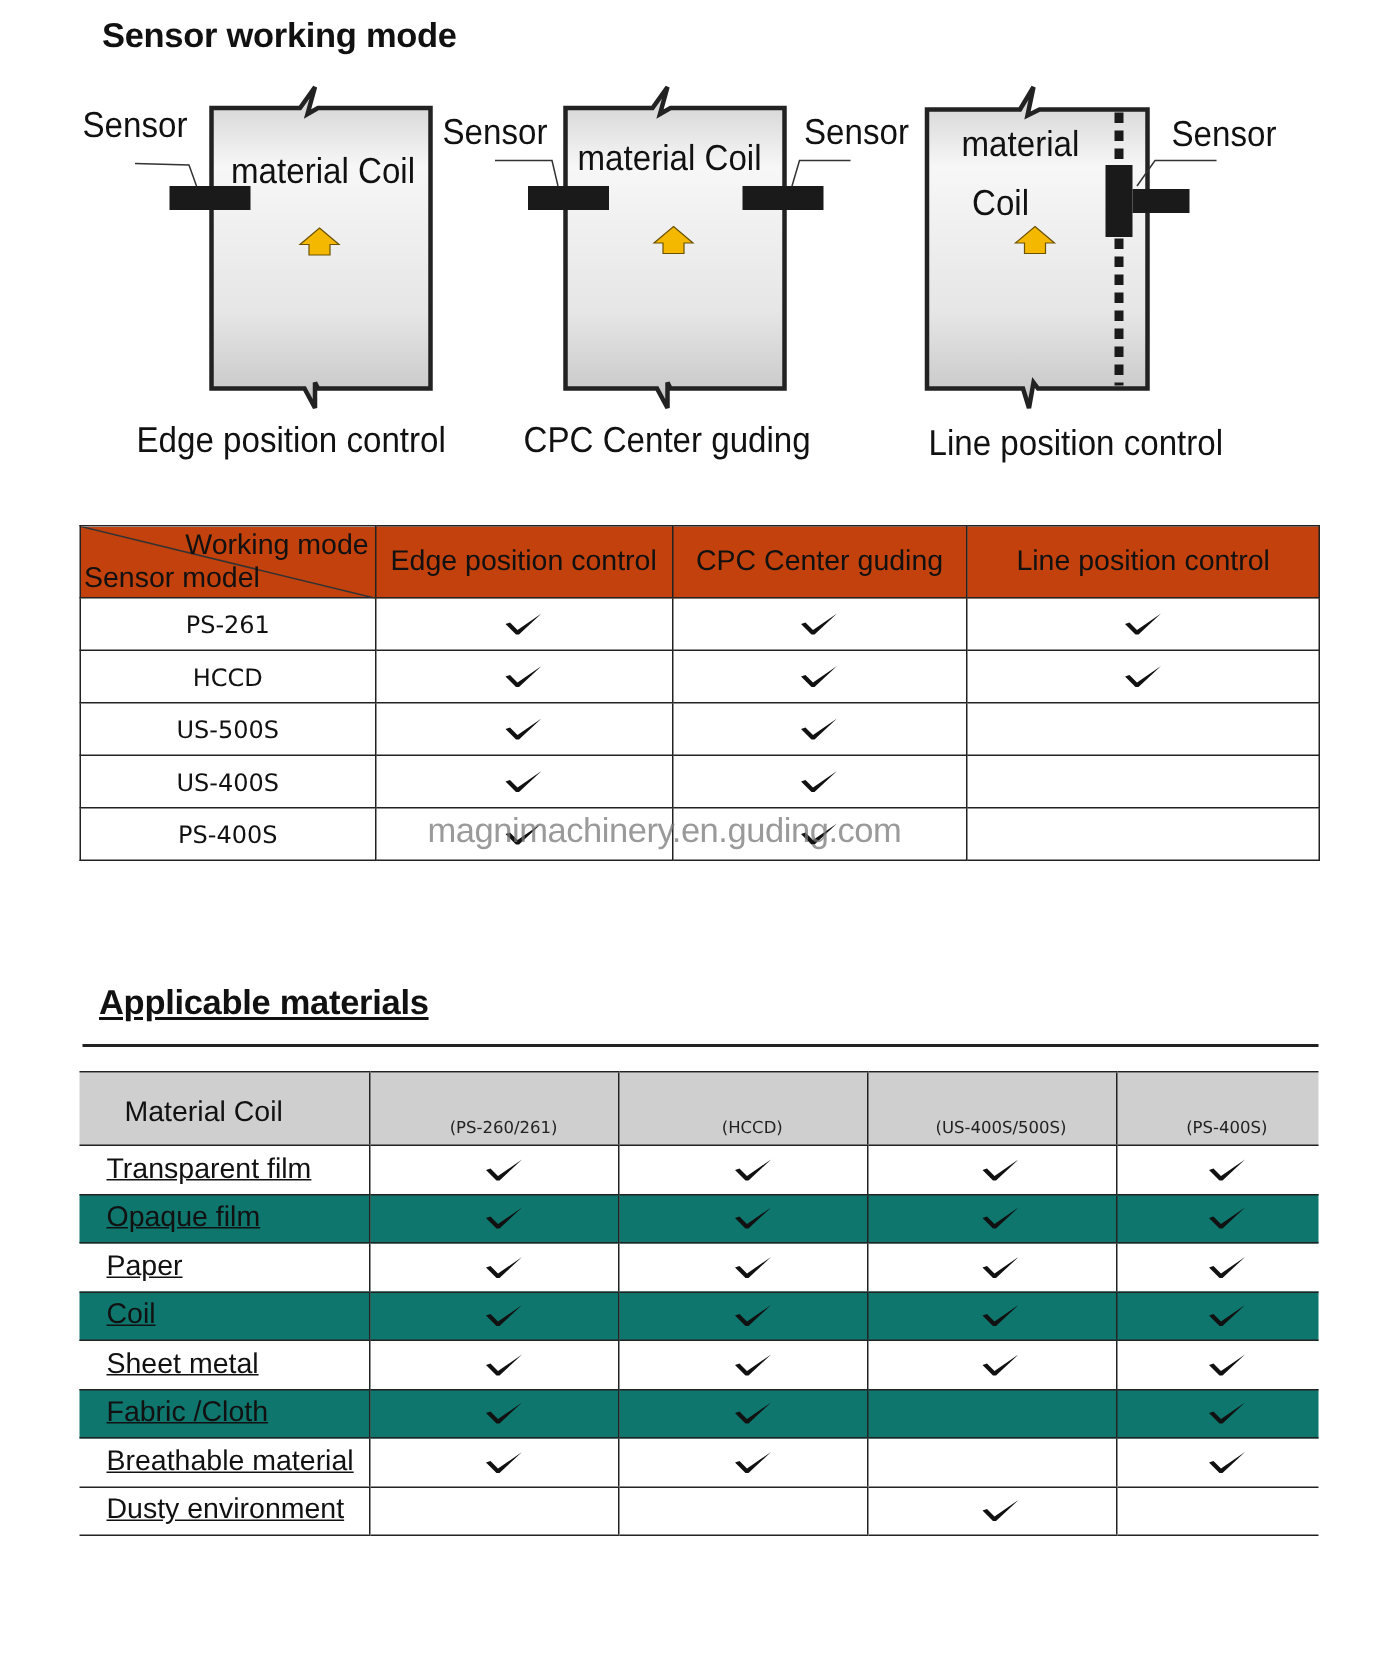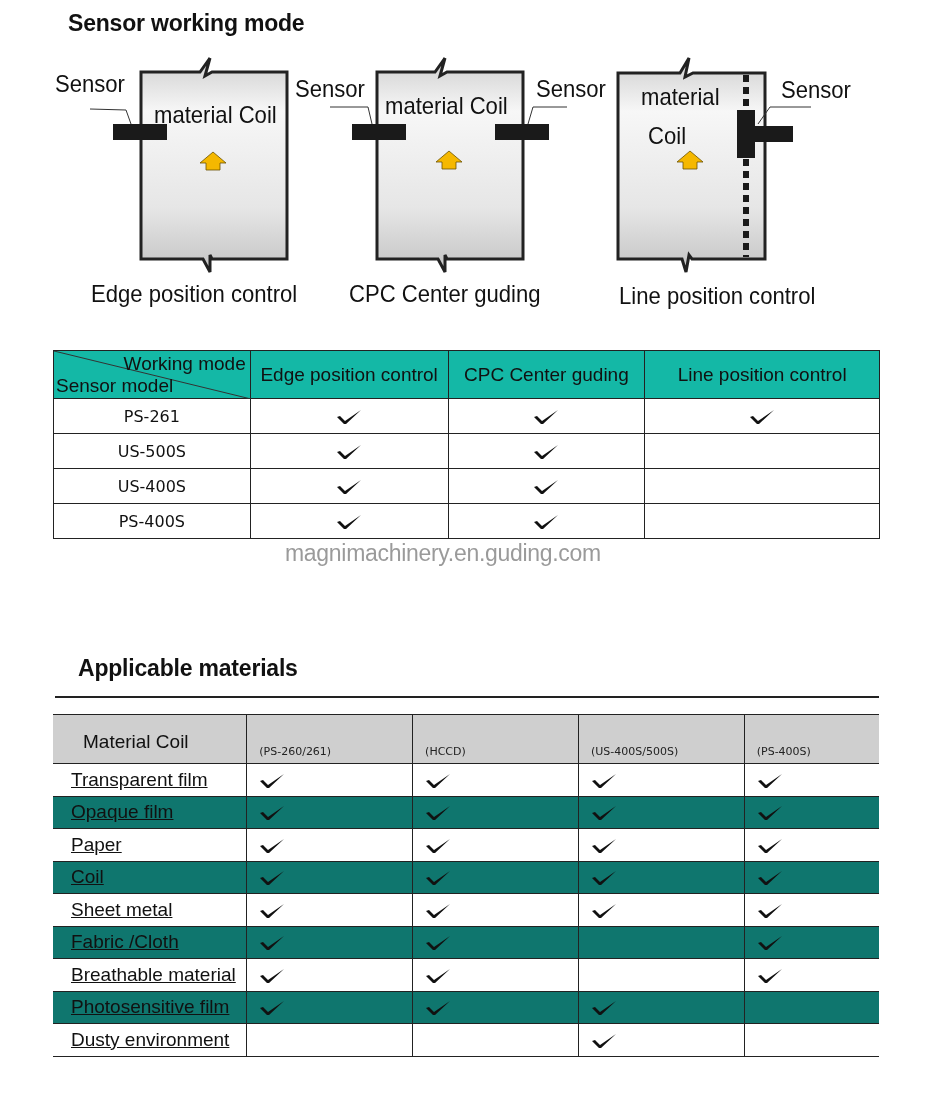--- a/index.html
+++ b/index.html
@@ -1,51 +1,51 @@
 <!DOCTYPE html>
 <html><head>
 <meta charset="utf-8">
 <style>
   * { box-sizing: border-box; margin: 0; padding: 0; }
   html, body { width: 932px; height: 1114px; background: #ffffff; overflow: hidden; }
   body { position: relative; font-family: "Liberation Sans", sans-serif; color: #111; }
 
   .title { position: absolute; font-family: "Liberation Sans", sans-serif; font-weight: bold; font-size: 23px; color: #111; letter-spacing: -0.2px; margin-left: 48px; }
   #title1 { left: 20px; top: 10px; }
-  #title2 { left: 30px; top: 655px; }
+  #title2 { left: 18px; top: 655px; text-decoration: underline; }
 
   .diagram { position: absolute; left: 0; top: 40px; width: 932px; height: 290px; }
   .diagram svg { position: absolute; left: 0; top: 0; }
   .dlabel { position: absolute; font-size: 24px; color: #111; white-space: nowrap; transform: scaleX(0.92); transform-origin: left top; }
   .caption { position: absolute; font-size: 24px; color: #111; white-space: nowrap; transform: scaleX(0.92); transform-origin: left top; }
 
   
   #t1 { position: absolute; left: 53px; top: 350px; width: 827px; border-collapse: collapse; }
   #t1 td, #t1 th { border: 1.5px solid #222; text-align: center; vertical-align: middle; }
-  #t1 thead th { background: #14b8a6; height: 48px; font-weight: normal; font-size: 19px; color: #111; }
+  #t1 thead th { background: #c2410c; height: 48px; font-weight: normal; font-size: 19px; color: #111; }
   #t1 tbody td { height: 35px; font-size: 16px; background: #fff; }
   #t1 .c0 { width: 197px; }
   #t1 .c1 { width: 198px; }
   #t1 .c2 { width: 197px; }
   #t1 .c3 { width: 235px; }
   .diag-head { position: relative; padding: 0; }
   .diag-head svg { position: absolute; left: 0; top: 0; }
   .diag-head .wm { position: absolute; right: 4px; top: 2px; font-size: 19px; }
   .diag-head .sm { position: absolute; left: 2px; bottom: 1px; font-size: 19px; }
   .model { font-family: "DejaVu Sans", sans-serif; font-size: 15px; color: #111; }
 
   .check { display: inline-block; width: 26px; height: 16px; vertical-align: middle; }
 
   .watermark { position: absolute; left: 285px; top: 540px; font-size: 23px; color: rgba(120,120,120,0.75); letter-spacing: -0.3px; pointer-events: none; }
 
   .rule { position: absolute; left: 55px; top: 696px; width: 824px; height: 1.5px; background: #222; }
 
   
   #t2 { position: absolute; left: 53px; top: 714px; width: 826px; border-collapse: collapse; }
-  #t2 td, #t2 th { border-top: 1.5px solid #222; border-bottom: 1.5px solid #222; border-left: 1.5px solid #222; text-align: left; vertical-align: middle; padding-left: 12px; }
+  #t2 td, #t2 th { border-top: 1.5px solid #222; border-bottom: 1.5px solid #222; border-left: 1.5px solid #222; text-align: center; vertical-align: middle; padding-left: 12px; }
   #t2 tr > *:first-child { border-left: none; }
   #t2 thead th { background: #cfcfcf; height: 49px; font-weight: normal; }
   #t2 thead th.mc { font-size: 19px; text-align: left; padding-left: 30px; padding-top: 6px; }
   #t2 thead th.mh { font-family: "DejaVu Sans", sans-serif; font-size: 11px; vertical-align: bottom; padding-bottom: 5px; color: #222; }
   #t2 tbody td { height: 32.5px; text-decoration: underline; }
   #t2 tbody td.mat { font-size: 19px; text-align: left; padding-left: 18px; white-space: nowrap; }
   #t2 tbody tr.shade td { background: #0f766e; }
   #t2 .w0 { width: 187px; }
   #t2 .w1, #t2 .w2, #t2 .w3 { width: 160px; }
   #t2 .w4 { width: 130px; }
@@ -132,20 +132,32 @@
             <path d="M1,8 L4,7 L9,12 L25,1 L10,15 L8,15 Z" fill="#111"></path>
           </svg></td>
         <td><svg class="check" viewBox="0 0 26 16">
             <path d="M1,8 L4,7 L9,12 L25,1 L10,15 L8,15 Z" fill="#111"></path>
           </svg></td>
         <td><svg class="check" viewBox="0 0 26 16">
             <path d="M1,8 L4,7 L9,12 L25,1 L10,15 L8,15 Z" fill="#111"></path>
           </svg></td>
       </tr>
       <tr>
+        <td class="model">HCCD</td>
+        <td><svg class="check" viewBox="0 0 26 16">
+            <path d="M1,8 L4,7 L9,12 L25,1 L10,15 L8,15 Z" fill="#111"></path>
+          </svg></td>
+        <td><svg class="check" viewBox="0 0 26 16">
+            <path d="M1,8 L4,7 L9,12 L25,1 L10,15 L8,15 Z" fill="#111"></path>
+          </svg></td>
+        <td><svg class="check" viewBox="0 0 26 16">
+            <path d="M1,8 L4,7 L9,12 L25,1 L10,15 L8,15 Z" fill="#111"></path>
+          </svg></td>
+      </tr>
+      <tr>
         <td class="model">US-500S</td>
         <td><svg class="check" viewBox="0 0 26 16">
             <path d="M1,8 L4,7 L9,12 L25,1 L10,15 L8,15 Z" fill="#111"></path>
           </svg></td>
         <td><svg class="check" viewBox="0 0 26 16">
             <path d="M1,8 L4,7 L9,12 L25,1 L10,15 L8,15 Z" fill="#111"></path>
           </svg></td>
         <td></td>
       </tr>
       <tr>
@@ -281,33 +293,20 @@
             <path d="M1,8 L4,7 L9,12 L25,1 L10,15 L8,15 Z" fill="#111"></path>
           </svg></td>
         <td><svg class="check" viewBox="0 0 26 16">
             <path d="M1,8 L4,7 L9,12 L25,1 L10,15 L8,15 Z" fill="#111"></path>
           </svg></td>
         <td></td>
         <td><svg class="check" viewBox="0 0 26 16">
             <path d="M1,8 L4,7 L9,12 L25,1 L10,15 L8,15 Z" fill="#111"></path>
           </svg></td>
       </tr>
-      <tr class="shade">
-        <td class="mat">Photosensitive film</td>
-        <td><svg class="check" viewBox="0 0 26 16">
-            <path d="M1,8 L4,7 L9,12 L25,1 L10,15 L8,15 Z" fill="#111"></path>
-          </svg></td>
-        <td><svg class="check" viewBox="0 0 26 16">
-            <path d="M1,8 L4,7 L9,12 L25,1 L10,15 L8,15 Z" fill="#111"></path>
-          </svg></td>
-        <td><svg class="check" viewBox="0 0 26 16">
-            <path d="M1,8 L4,7 L9,12 L25,1 L10,15 L8,15 Z" fill="#111"></path>
-          </svg></td>
-        <td></td>
-      </tr>
       <tr>
         <td class="mat">Dusty environment</td>
         <td></td>
         <td></td>
         <td><svg class="check" viewBox="0 0 26 16">
             <path d="M1,8 L4,7 L9,12 L25,1 L10,15 L8,15 Z" fill="#111"></path>
           </svg></td>
         <td></td>
       </tr>
     </tbody>

